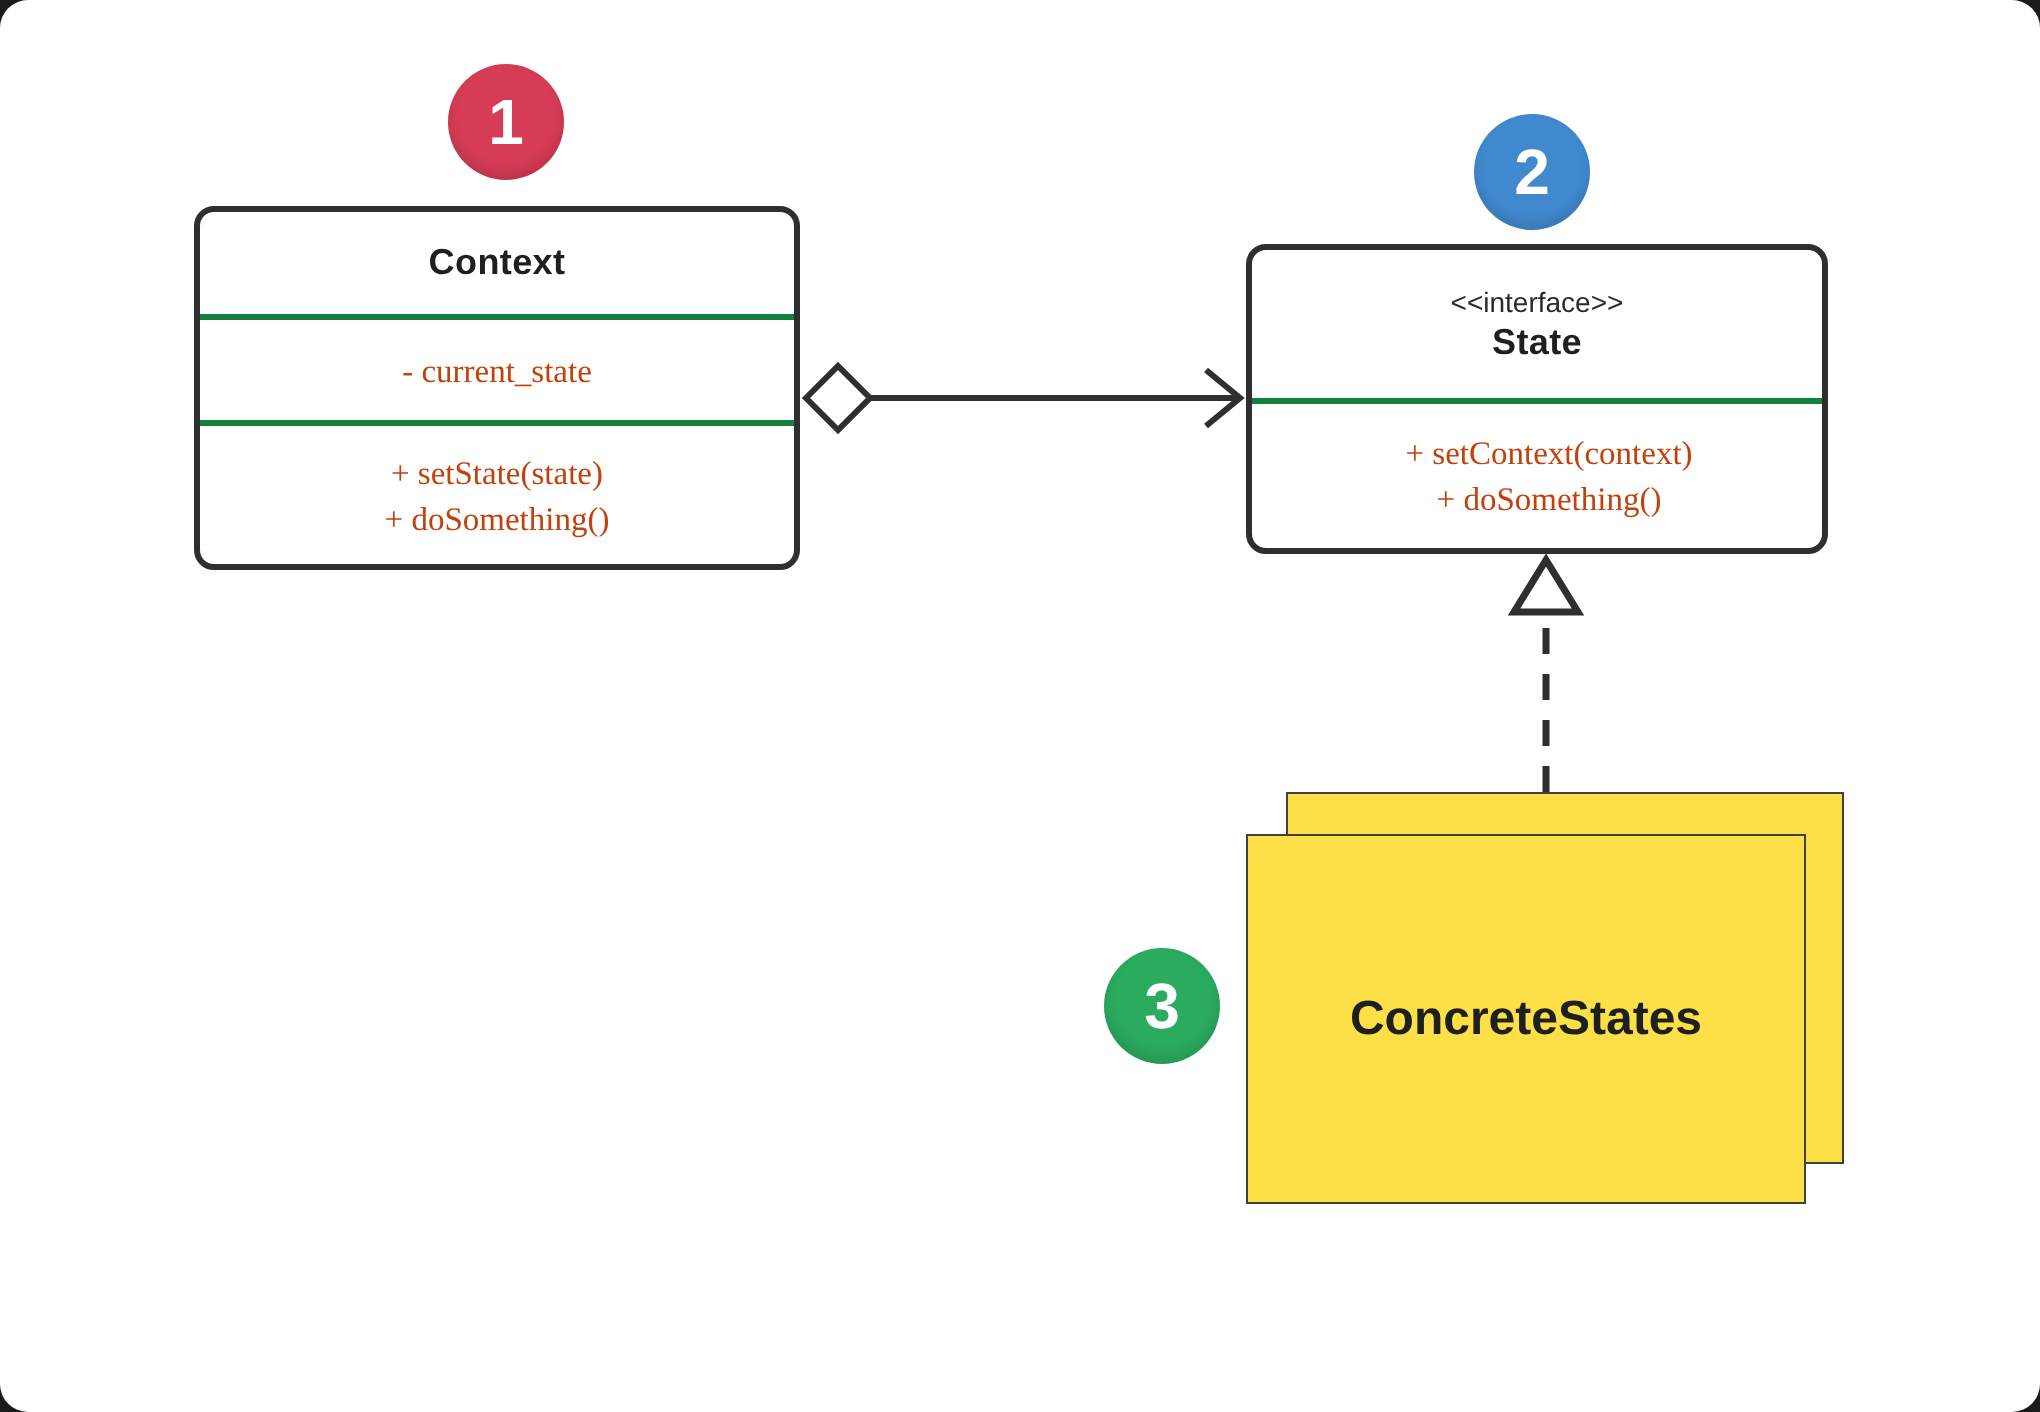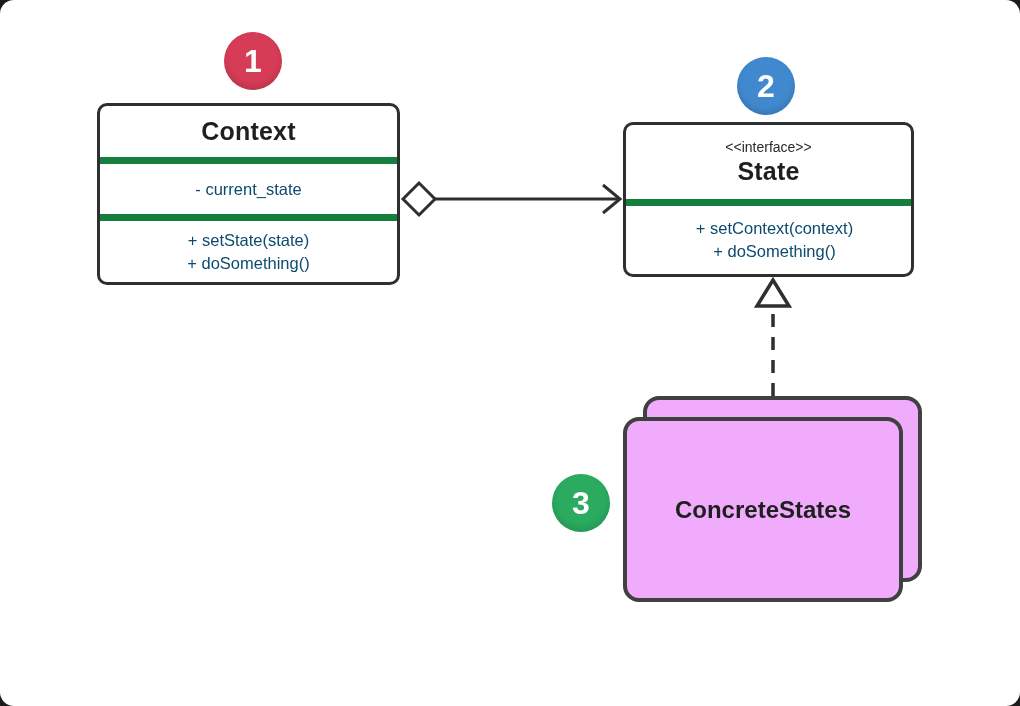--- a/index.html
+++ b/index.html
@@ -29,45 +29,45 @@
   .class-box{
     position:absolute;background:#fff;
     border:3px solid #2f2f2f;border-radius:10px;
     box-sizing:border-box;display:flex;flex-direction:column;
   }
   .context-box{left:97px;top:103px;width:303px;height:182px;}
   .state-box{left:623px;top:122px;width:291px;height:155px;}
 
   .box-title{
     display:flex;align-items:center;justify-content:center;
-    font-size:25px;font-weight:700;letter-spacing:.2px;
+    font-size:18px;font-weight:700;letter-spacing:.2px;
   }
   .context-box .box-title{height:51px;}
   .state-header{
     height:74px;display:flex;flex-direction:column;
     align-items:center;justify-content:center;gap:2px;border-radius:20px;
   }
   .stereotype{font-size:14px;color:#2a2a2a;}
   .state-header .box-title{height:auto;}
 
   .box-section{
-    border-top:7px solid #15803d;
+    border-top:3px solid #15803d;
     display:flex;flex-direction:column;align-items:center;justify-content:center;
-    font-family:Liberation Sans, sans-serif;
-    font-size:16.5px;line-height:23px;color:#0c4a6e;
+    font-family:Liberation Serif, serif;
+    font-size:16.5px;line-height:23px;color:#c2410c;
     white-space:pre;
   }
   .context-box .attrs{height:50px;}
   .context-box .methods{flex:1;}
   .state-box .methods{flex:1;padding-left:12px;}
 
   
   .stack-box{
-    position:absolute;background:#f0abfc;
-    border:4px solid #404040;border-radius:16px;box-sizing:border-box;
+    position:absolute;background:#fde047;
+    border:1px solid #404040;border-radius:0;box-sizing:border-box;
   }
   .stack-back{left:643px;top:396px;width:279px;height:186px;}
   .stack-front{
     left:623px;top:417px;width:280px;height:185px;
     display:flex;align-items:center;justify-content:center;
     font-size:24px;font-weight:700;
   }
 
   .watermark{
     position:absolute;right:24px;bottom:20px;

